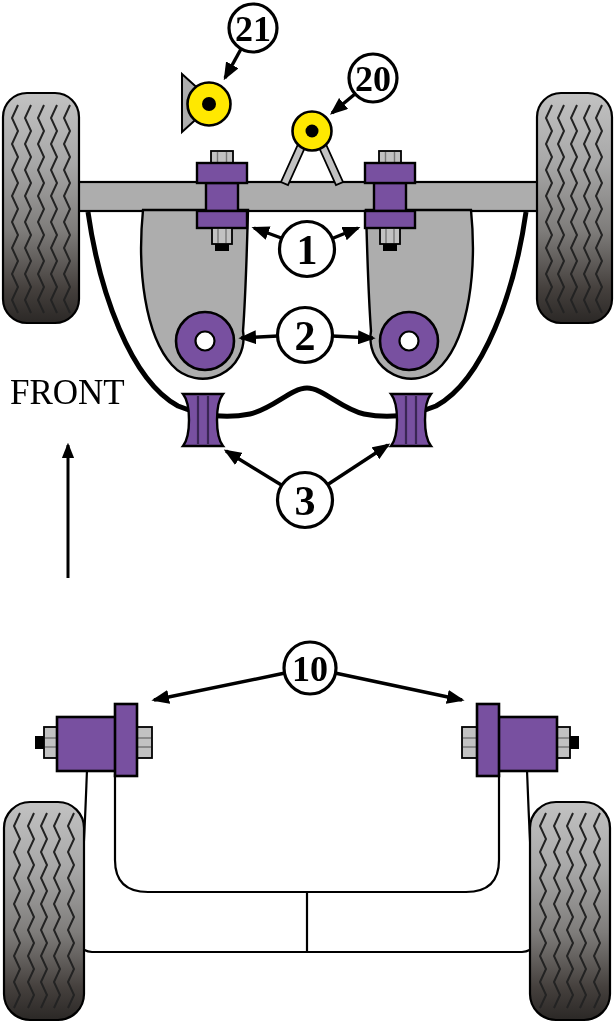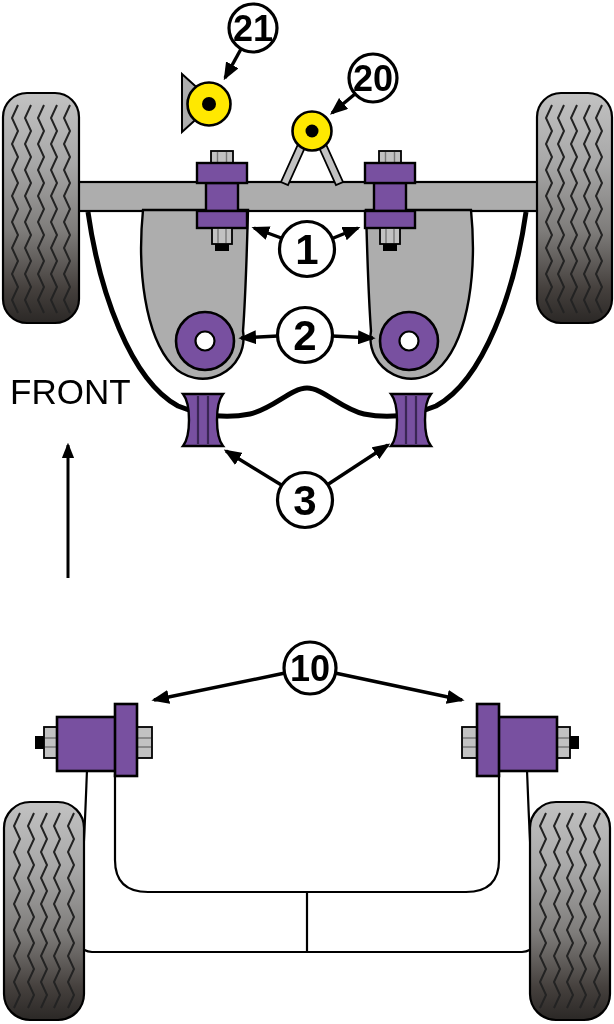--- a/index.html
+++ b/index.html
@@ -2,21 +2,21 @@
 <html><head>
 <meta charset="utf-8">
 <style>
   html, body { margin: 0; padding: 0; background: #ffffff; }
   .stage {
     position: relative;
     width: 614px;
     height: 1024px;
     background: #ffffff;
     overflow: hidden;
-    font-family: Liberation Sans, sans-serif;
+    font-family: Liberation Serif, serif;
   }
   svg { display: block; }
   text { fill: #000000; }
   .callout-num { font-weight: bold; }
   .front-text { font-weight: normal; }
 </style>
 </head>
 <body>
 
 <div class="stage">

